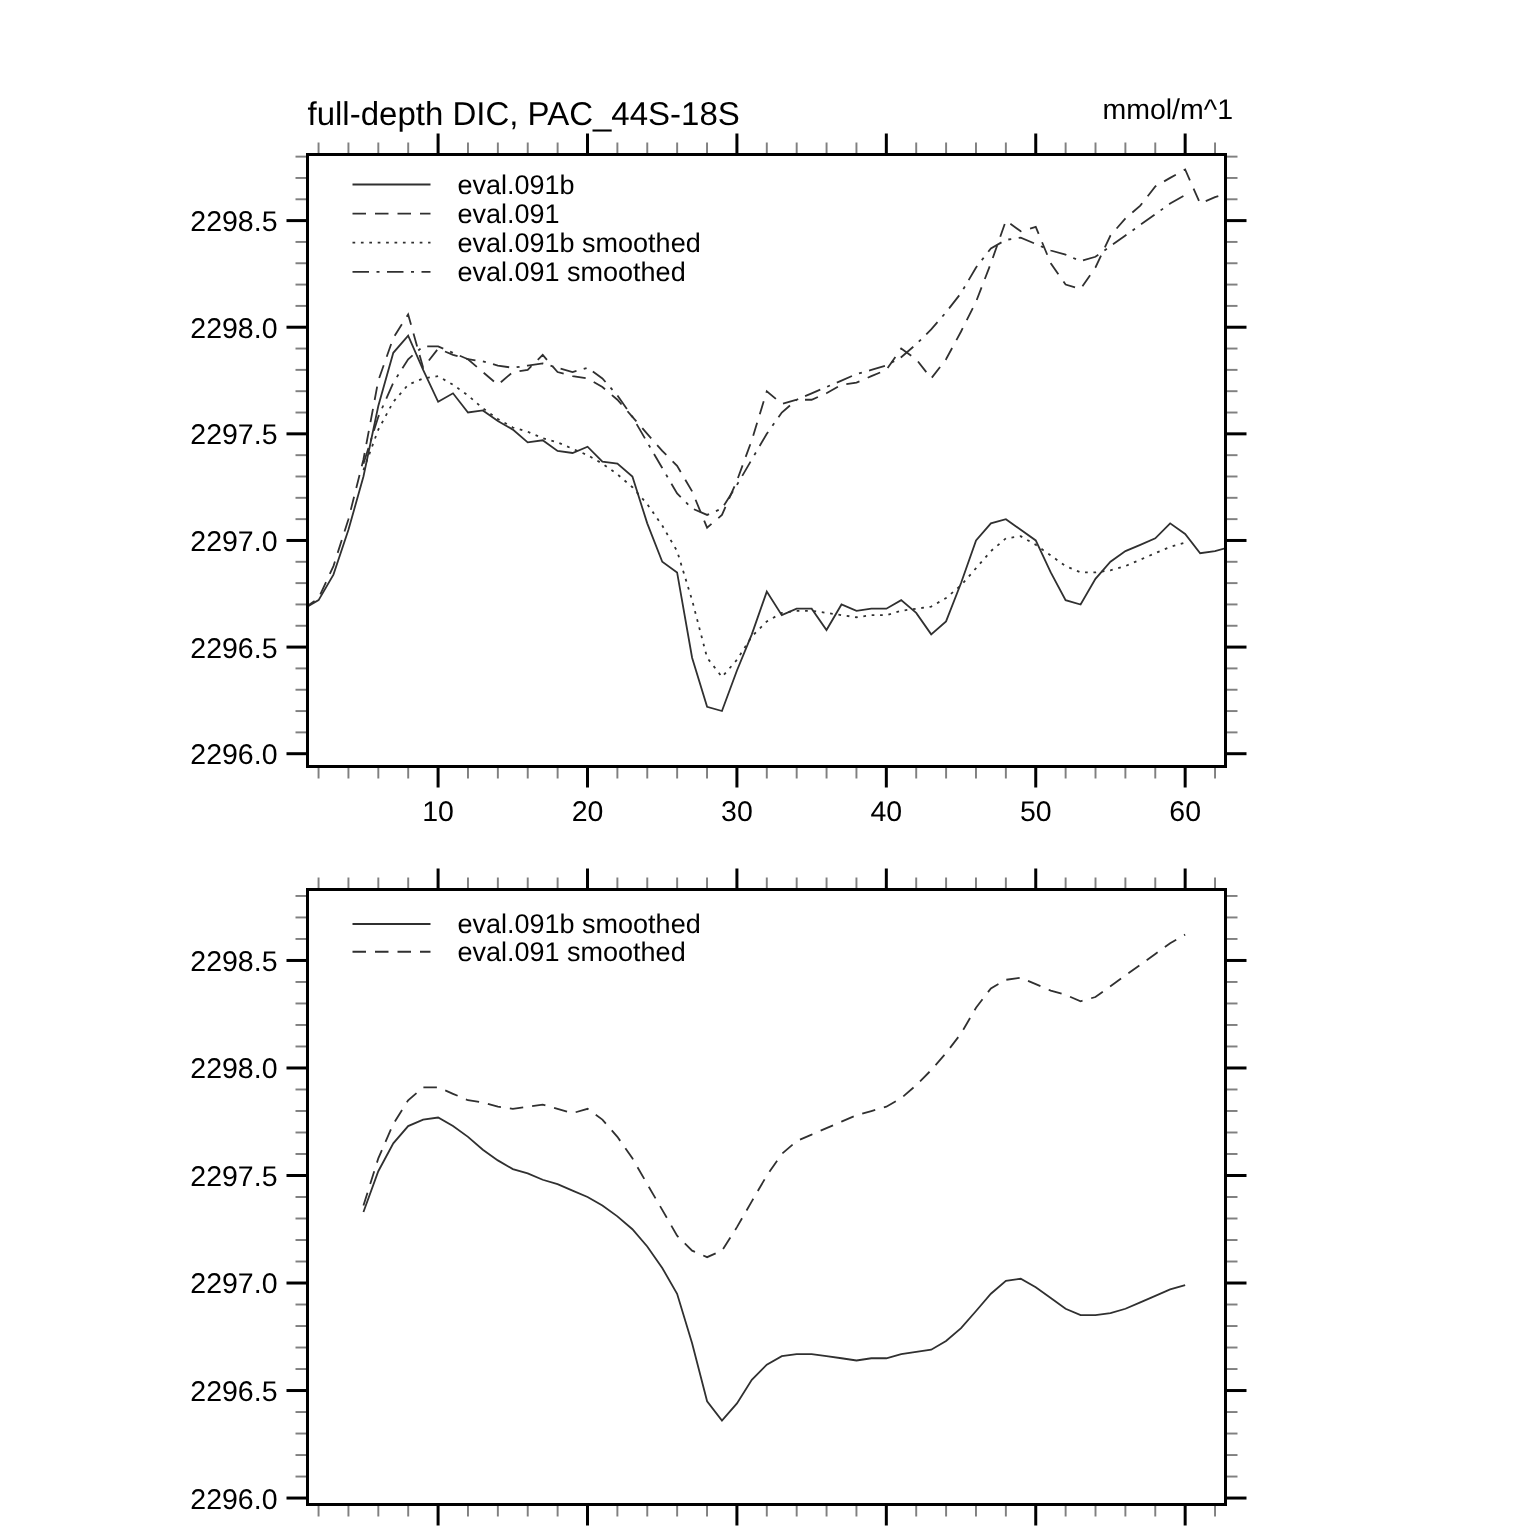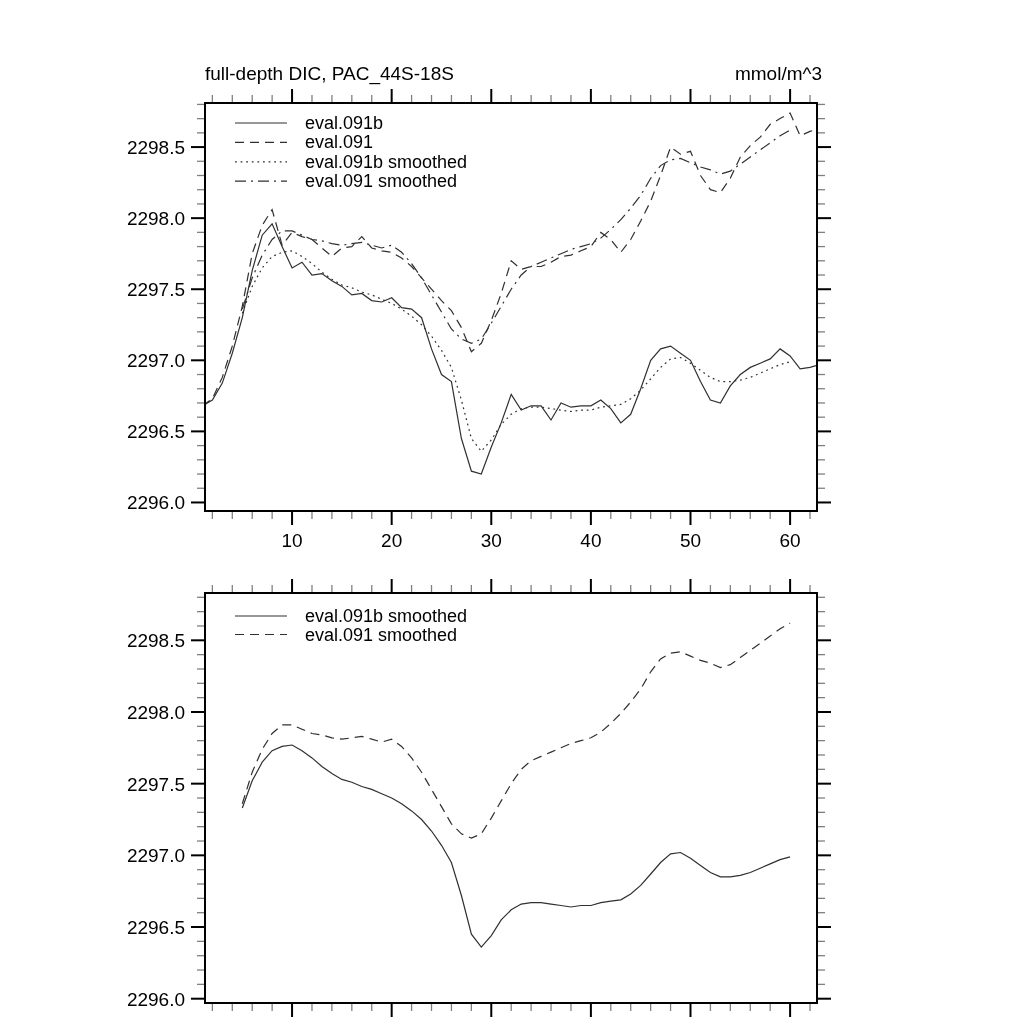--- a/index.html
+++ b/index.html
@@ -1,40 +1,40 @@
 <!DOCTYPE html>
 <html><head>
 <meta charset="utf-8">
 <style>
   html,body{margin:0;padding:0;background:#ffffff;}
   .stage{
     position:relative;width:1024px;height:1024px;background:#ffffff;
     overflow:hidden;font-family:"Liberation Sans", sans-serif;
   }
   .chart-title{
-    position:absolute;left:205px;top:63px;font-size:19px;color:#000;
+    position:absolute;left:205px;top:63px;font-size:22px;color:#000;
     white-space:nowrap;letter-spacing:0px;
   }
   .chart-units{
     position:absolute;right:202px;top:63px;font-size:19px;color:#000;
     white-space:nowrap;
   }
   svg text{
     font-family:"Liberation Sans", sans-serif;
     fill:#000;
   }
   .tick-label{font-size:19px;}
   .legend-text{font-size:18px;}
 </style>
 </head>
 <body>
 
 <div class="stage">
   <div class="chart-title">full-depth DIC, PAC_44S-18S</div>
-  <div class="chart-units">mmol/m^3</div>
+  <div class="chart-units">mmol/m^1</div>
   <svg id="chart-svg" width="1024" height="1024" viewBox="0 0 1024 1024">
       <g>
         <g>
           <line x1="292.05859375" y1="511" x2="292.05859375" y2="525" stroke="#000000" stroke-width="2"></line>
           <line x1="292.05859375" y1="103" x2="292.05859375" y2="89" stroke="#000000" stroke-width="2"></line>
           <line x1="391.66796874999994" y1="511" x2="391.66796874999994" y2="525" stroke="#000000" stroke-width="2"></line>
           <line x1="391.66796874999994" y1="103" x2="391.66796874999994" y2="89" stroke="#000000" stroke-width="2"></line>
           <line x1="491.27734374999994" y1="511" x2="491.27734374999994" y2="525" stroke="#000000" stroke-width="2"></line>
           <line x1="491.27734374999994" y1="103" x2="491.27734374999994" y2="89" stroke="#000000" stroke-width="2"></line>
           <line x1="590.88671875" y1="511" x2="590.88671875" y2="525" stroke="#000000" stroke-width="2"></line>

